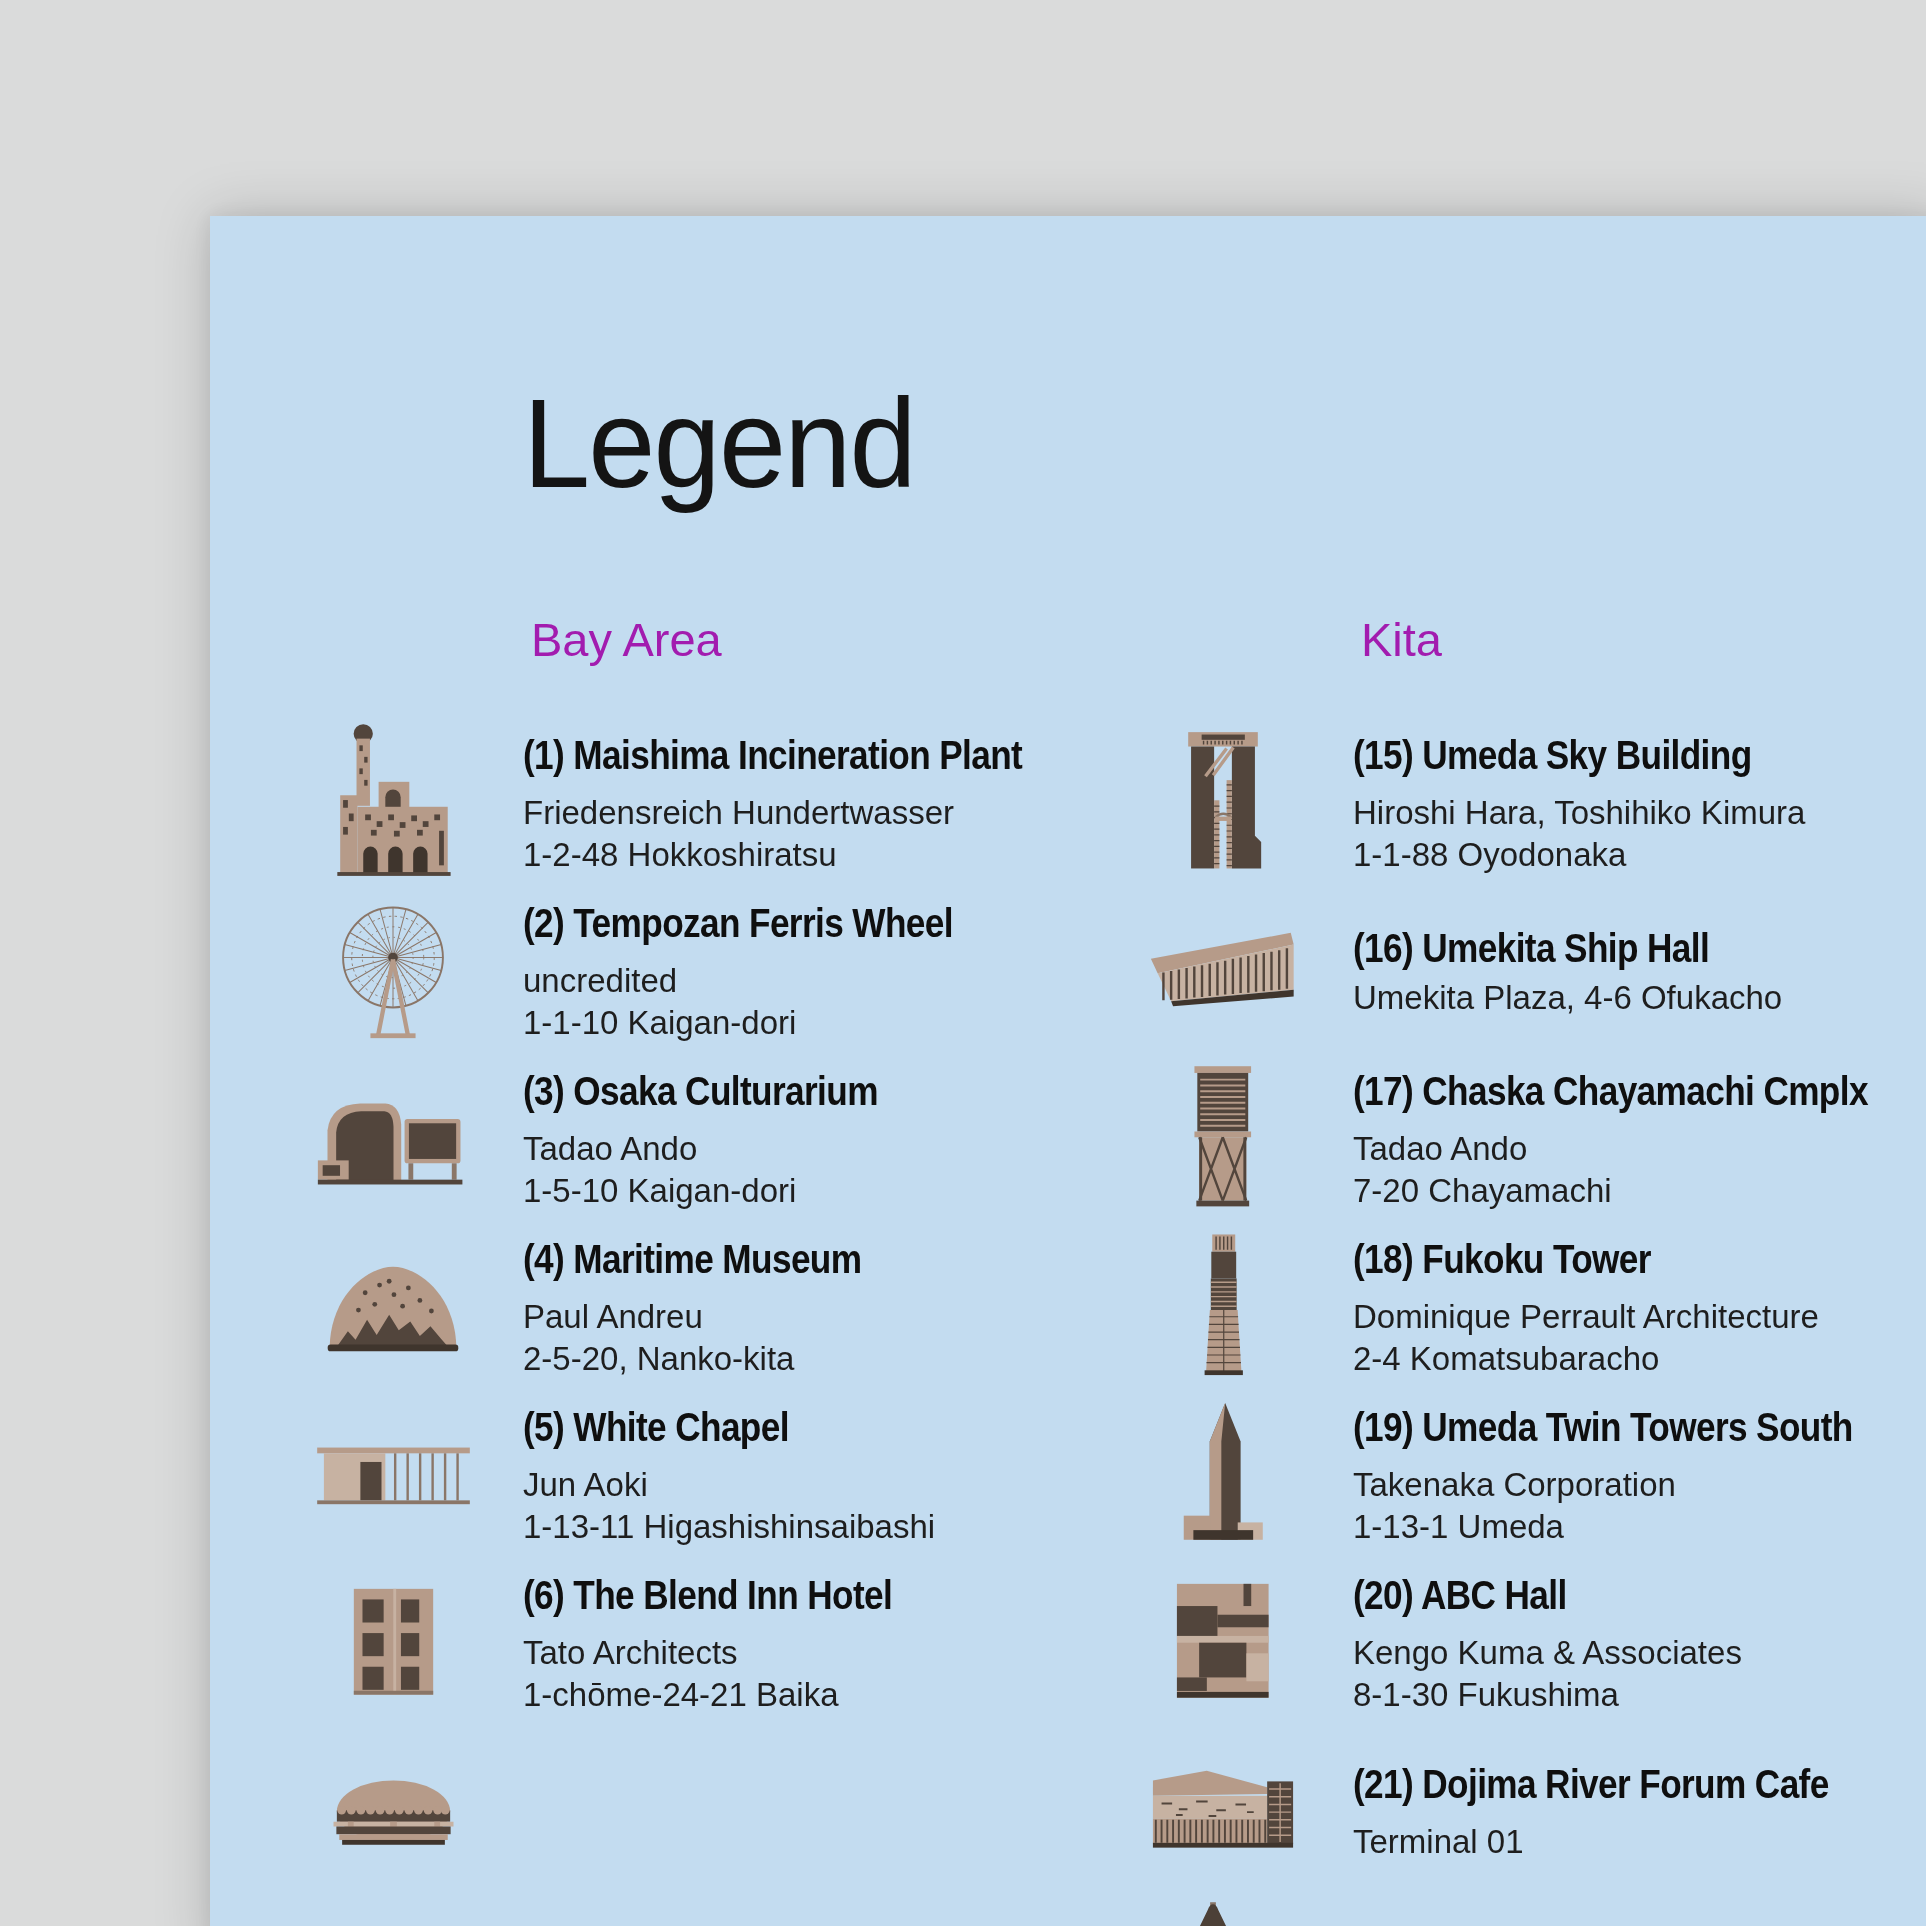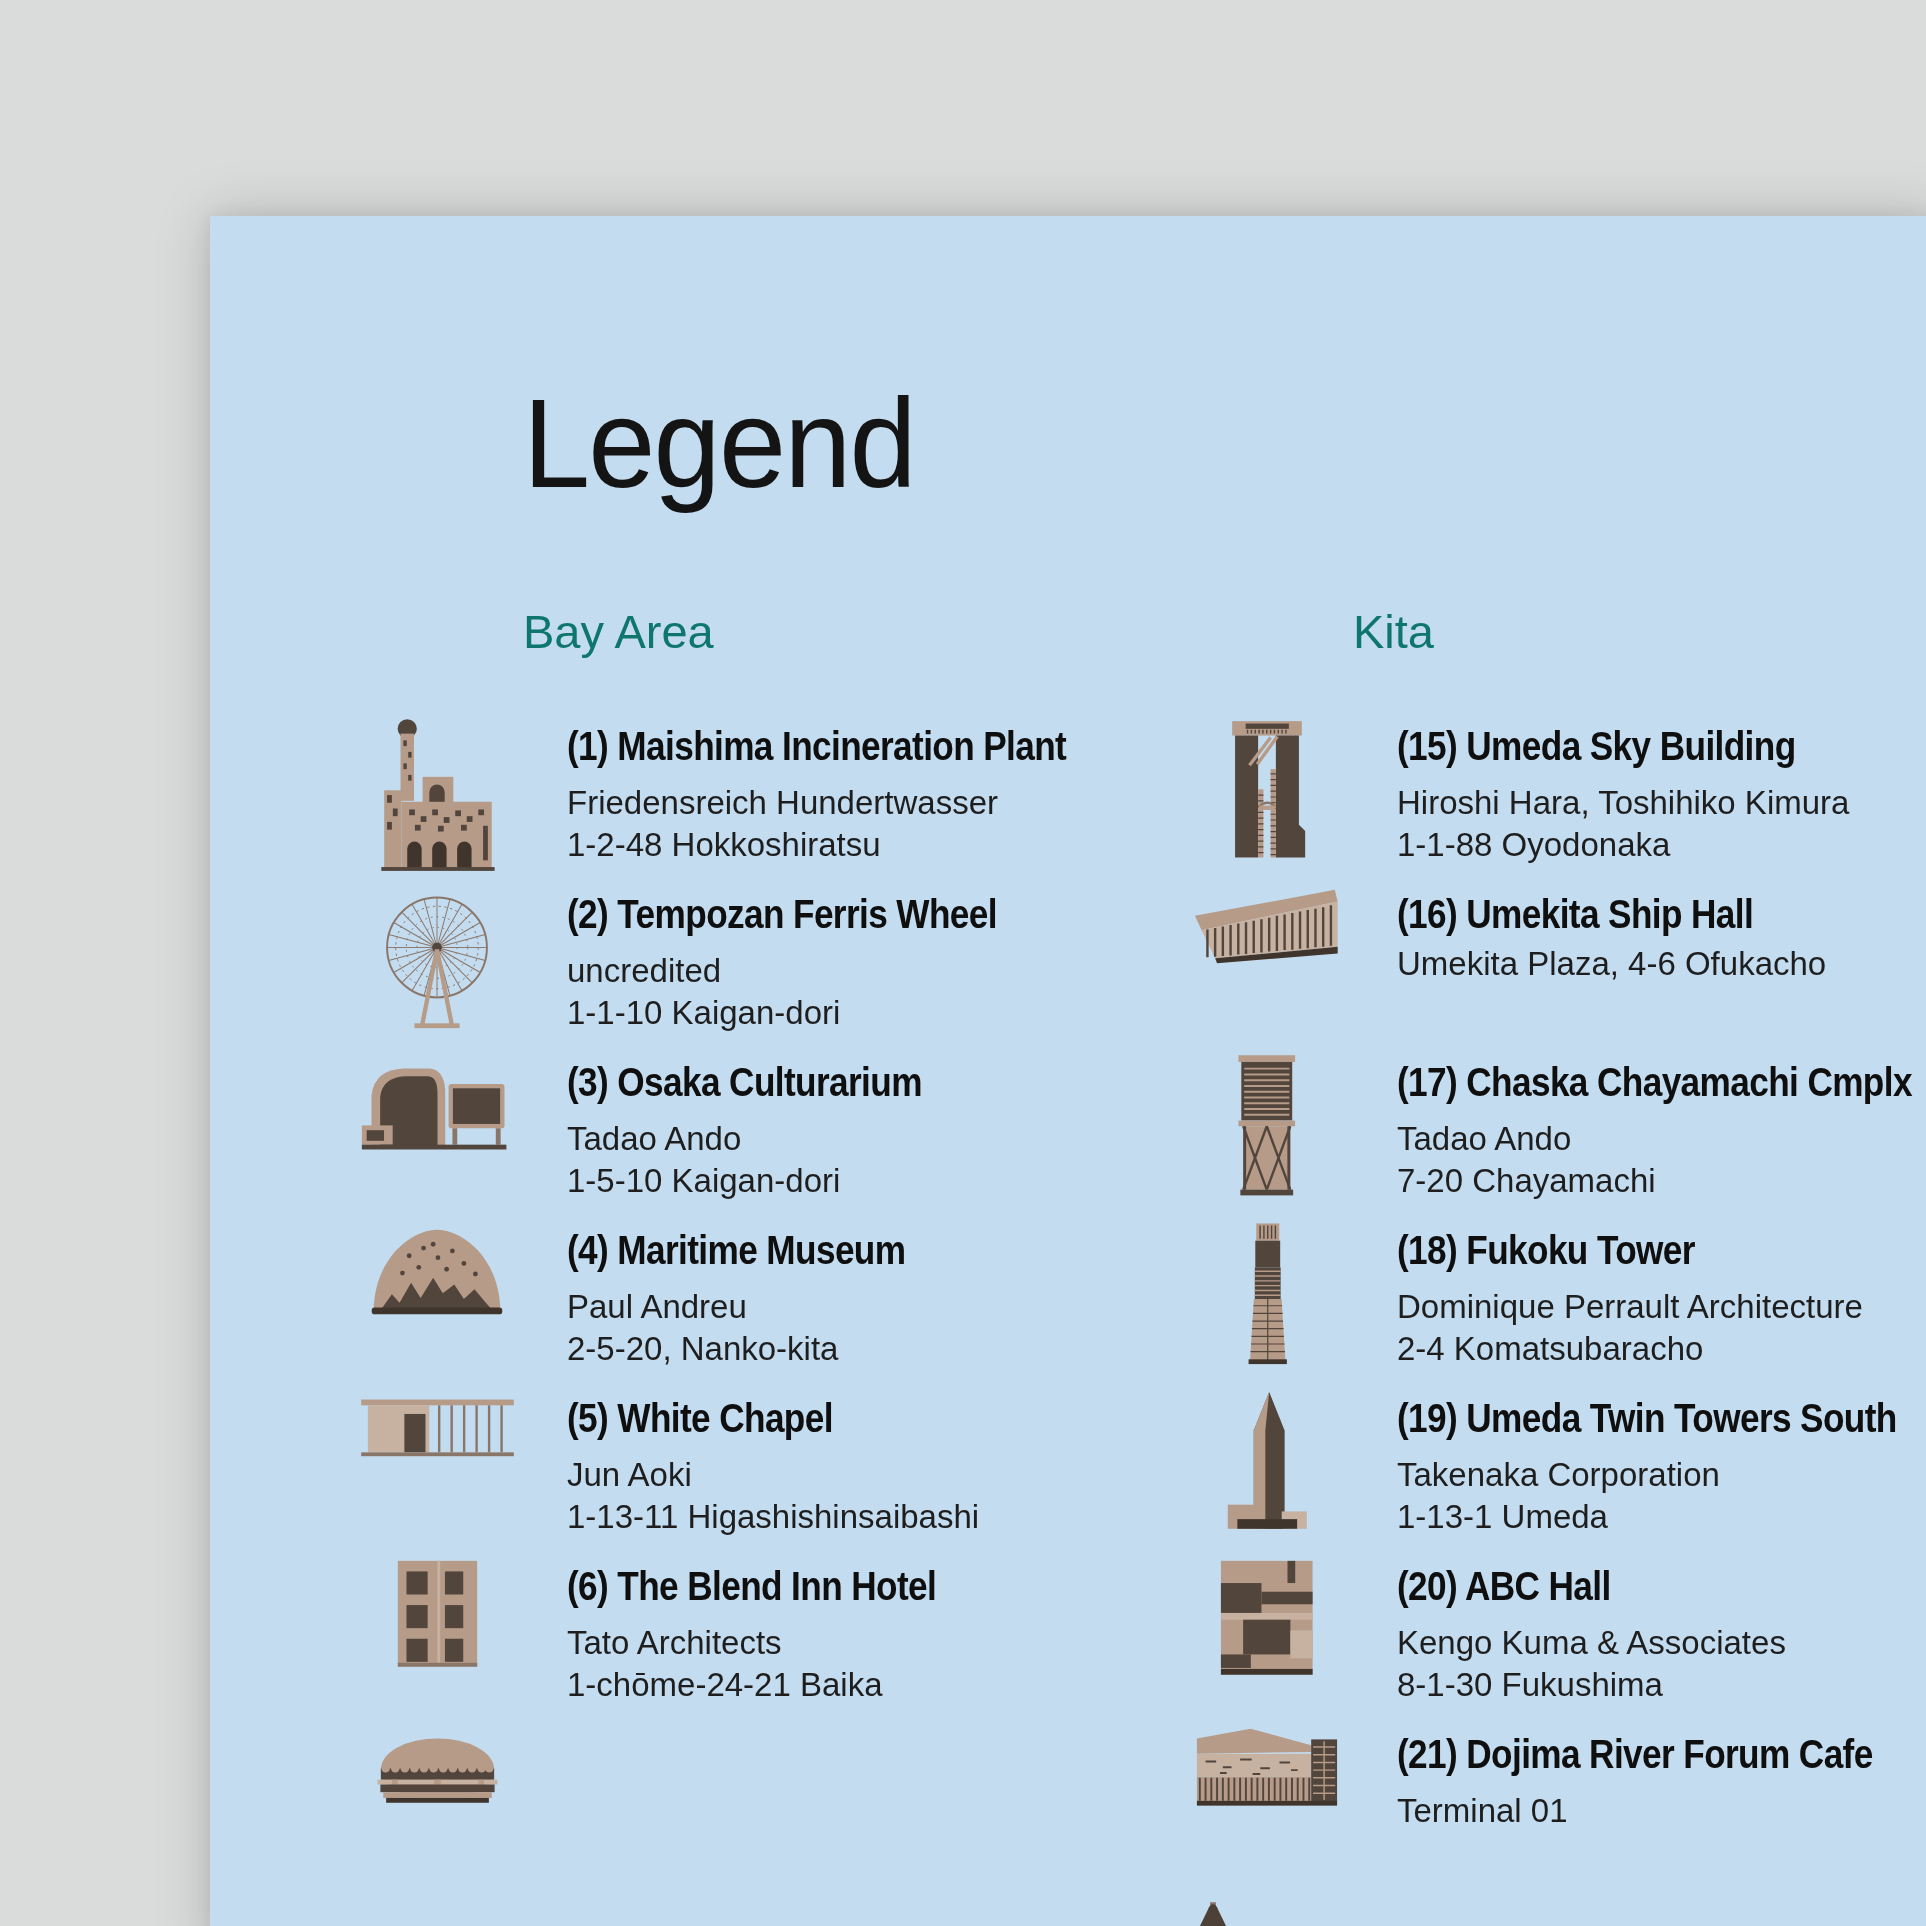--- a/index.html
+++ b/index.html
@@ -16,26 +16,26 @@
   .poster-title{
     position:absolute;left:313px;top:164px;margin:0;
     font-size:127px;line-height:127px;font-weight:400;color:#141414;
     letter-spacing:-1.9px;transform:scaleX(.95);transform-origin:0 50%;
     white-space:nowrap;
   }
   .col{position:absolute;top:0;width:847px;height:1743px;}
   .col.c0{left:0;}
   .col.c1{left:830px;}
   .col-header{
-    position:absolute;left:313px;top:392px;margin:0;
-    font-size:47px;line-height:47px;font-weight:400;color:#0f766e;
+    position:absolute;left:313px;top:392px;margin:8px;
+    font-size:47px;line-height:47px;font-weight:400;color:#a21caf;
     white-space:nowrap;
   }
   .entries{position:absolute;left:0;top:501px;}
-  .entry{height:168px;display:flex;align-items:flex-start;margin-left:44px;}
+  .entry{height:168px;display:flex;align-items:center;}
   .icon-cell{
     width:202px;min-width:202px;margin-left:82px;
     display:flex;justify-content:center;align-items:center;
   }
   .entry-text{margin-left:29px;white-space:nowrap;color:#1e1e1e;}
   .entry-text h3{
     margin:0;height:58px;font-size:40px;line-height:58px;font-weight:700;
     color:#0f0f0f;letter-spacing:-0.7px;transform:scaleX(.88);transform-origin:0 50%;
   }
   .entry-text p{margin:0;font-size:33px;line-height:42px;font-weight:400;}

